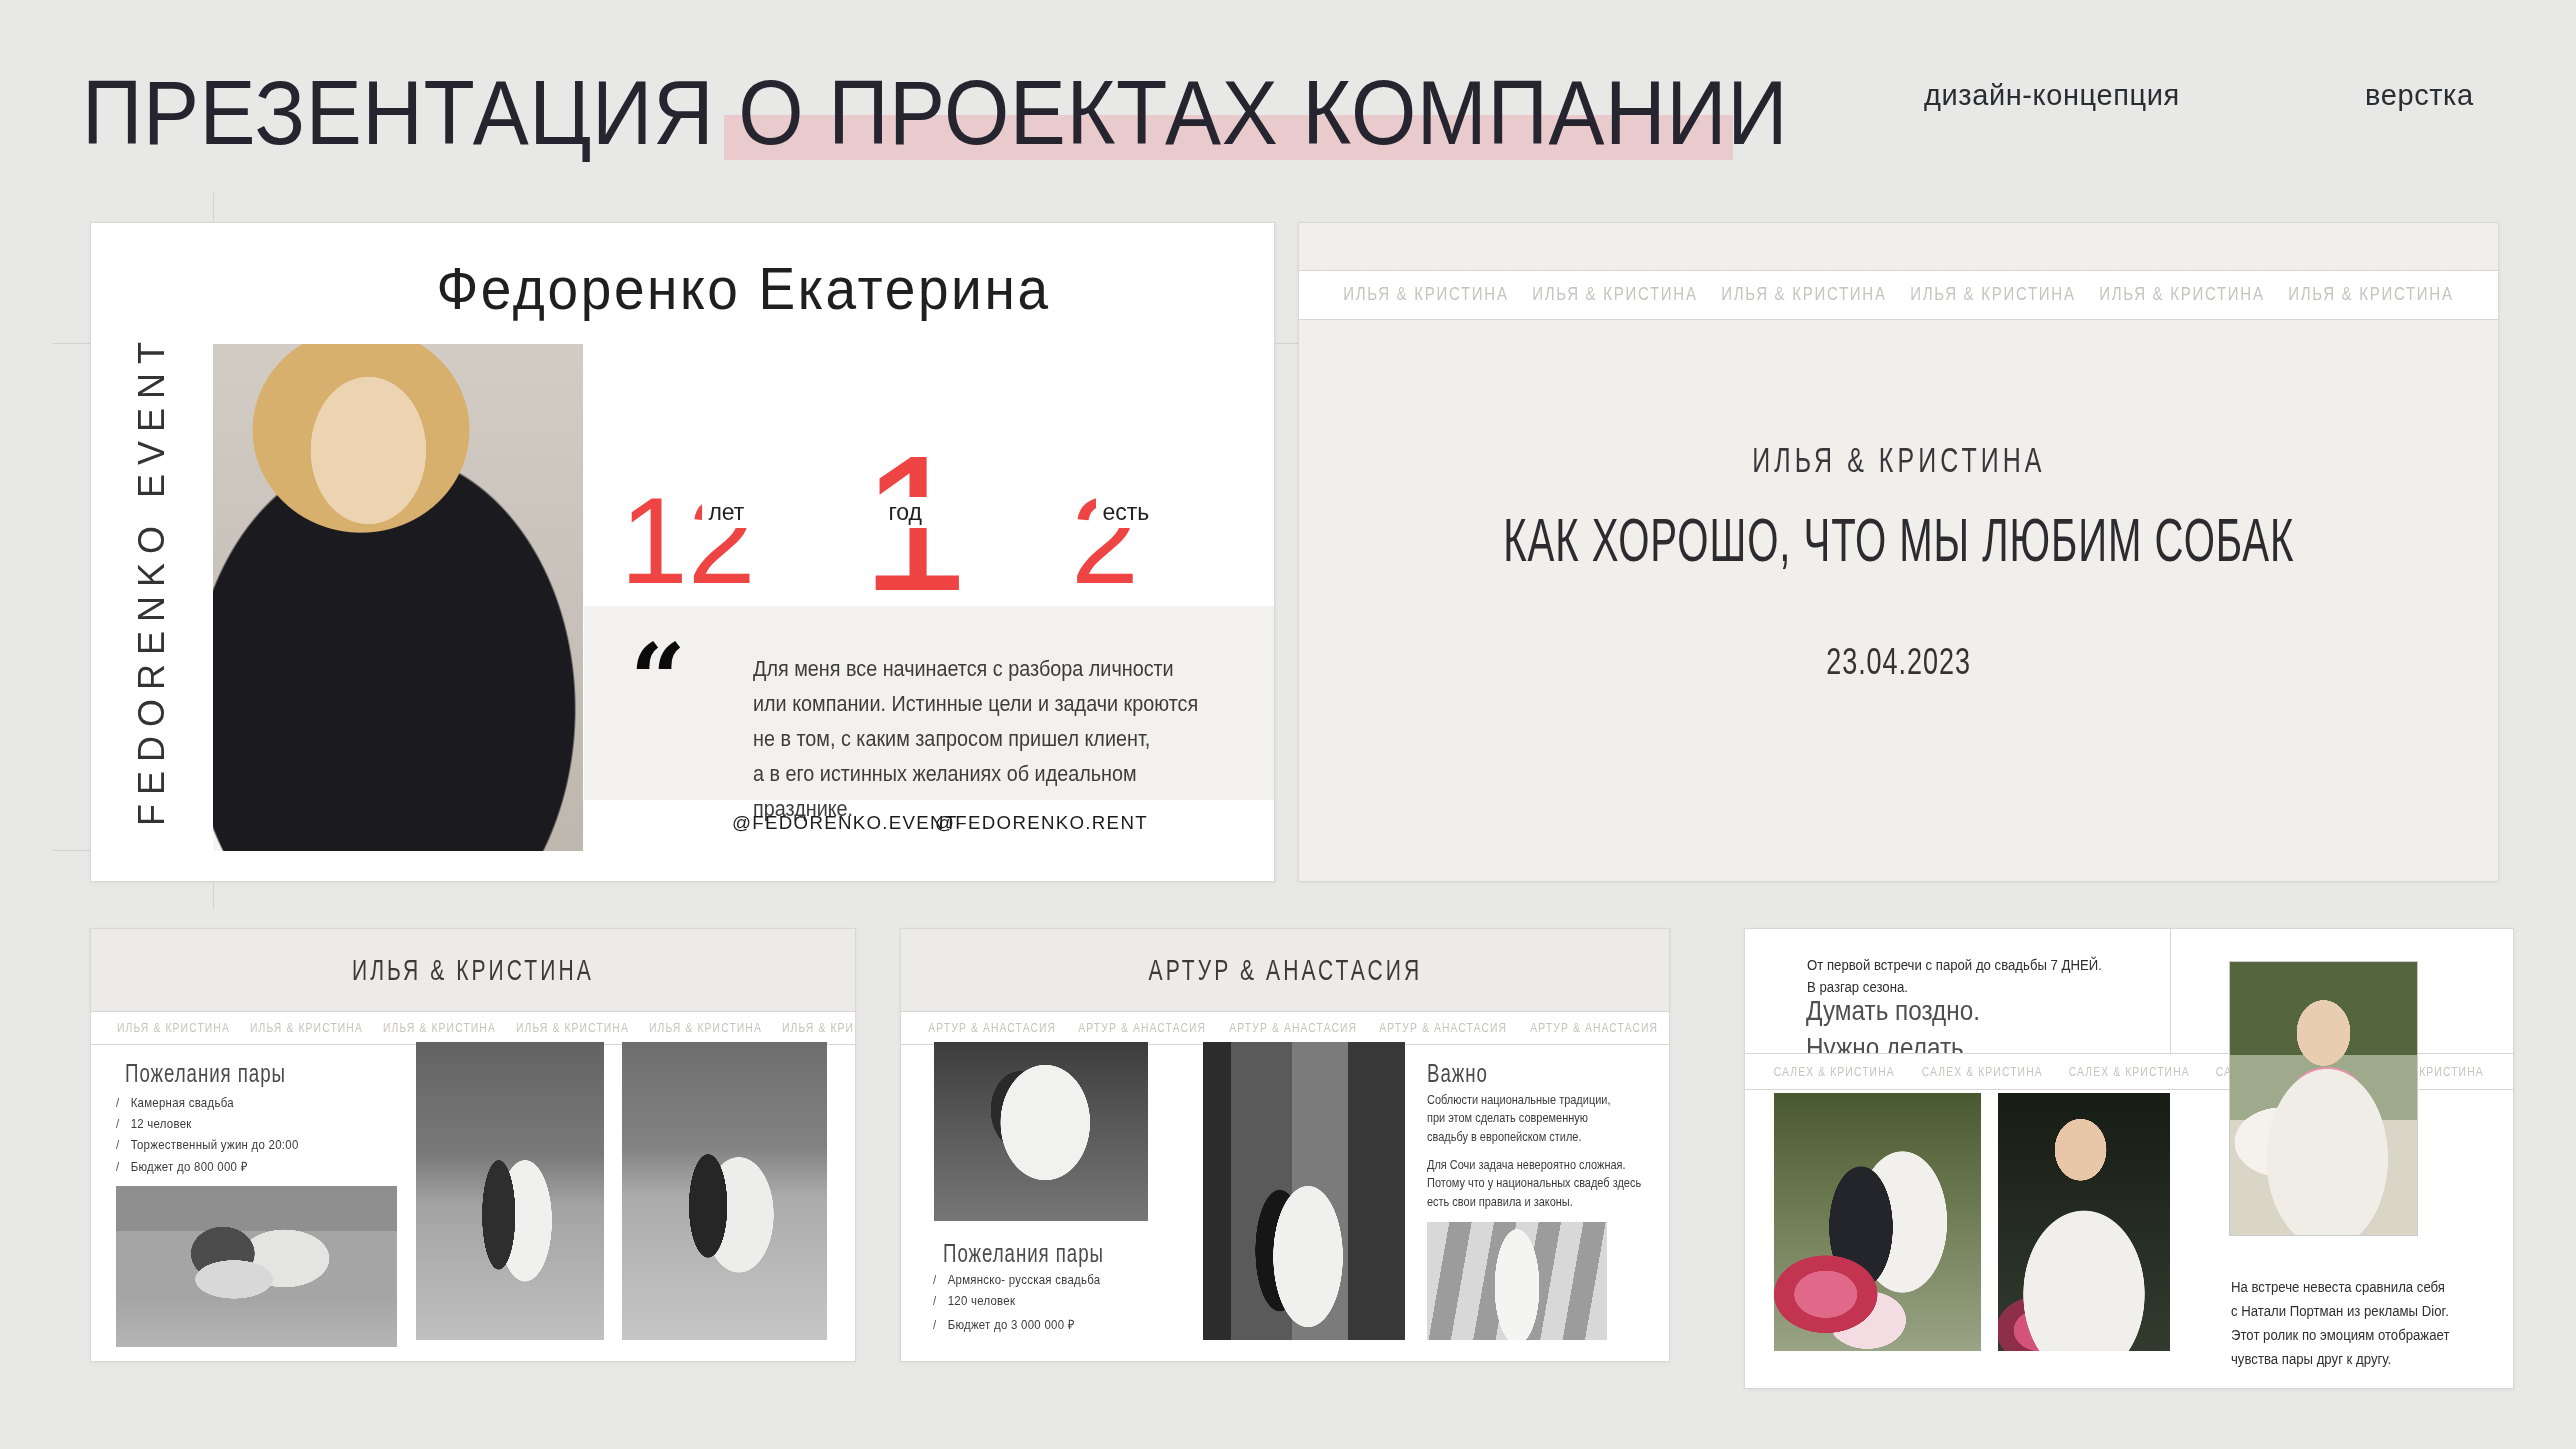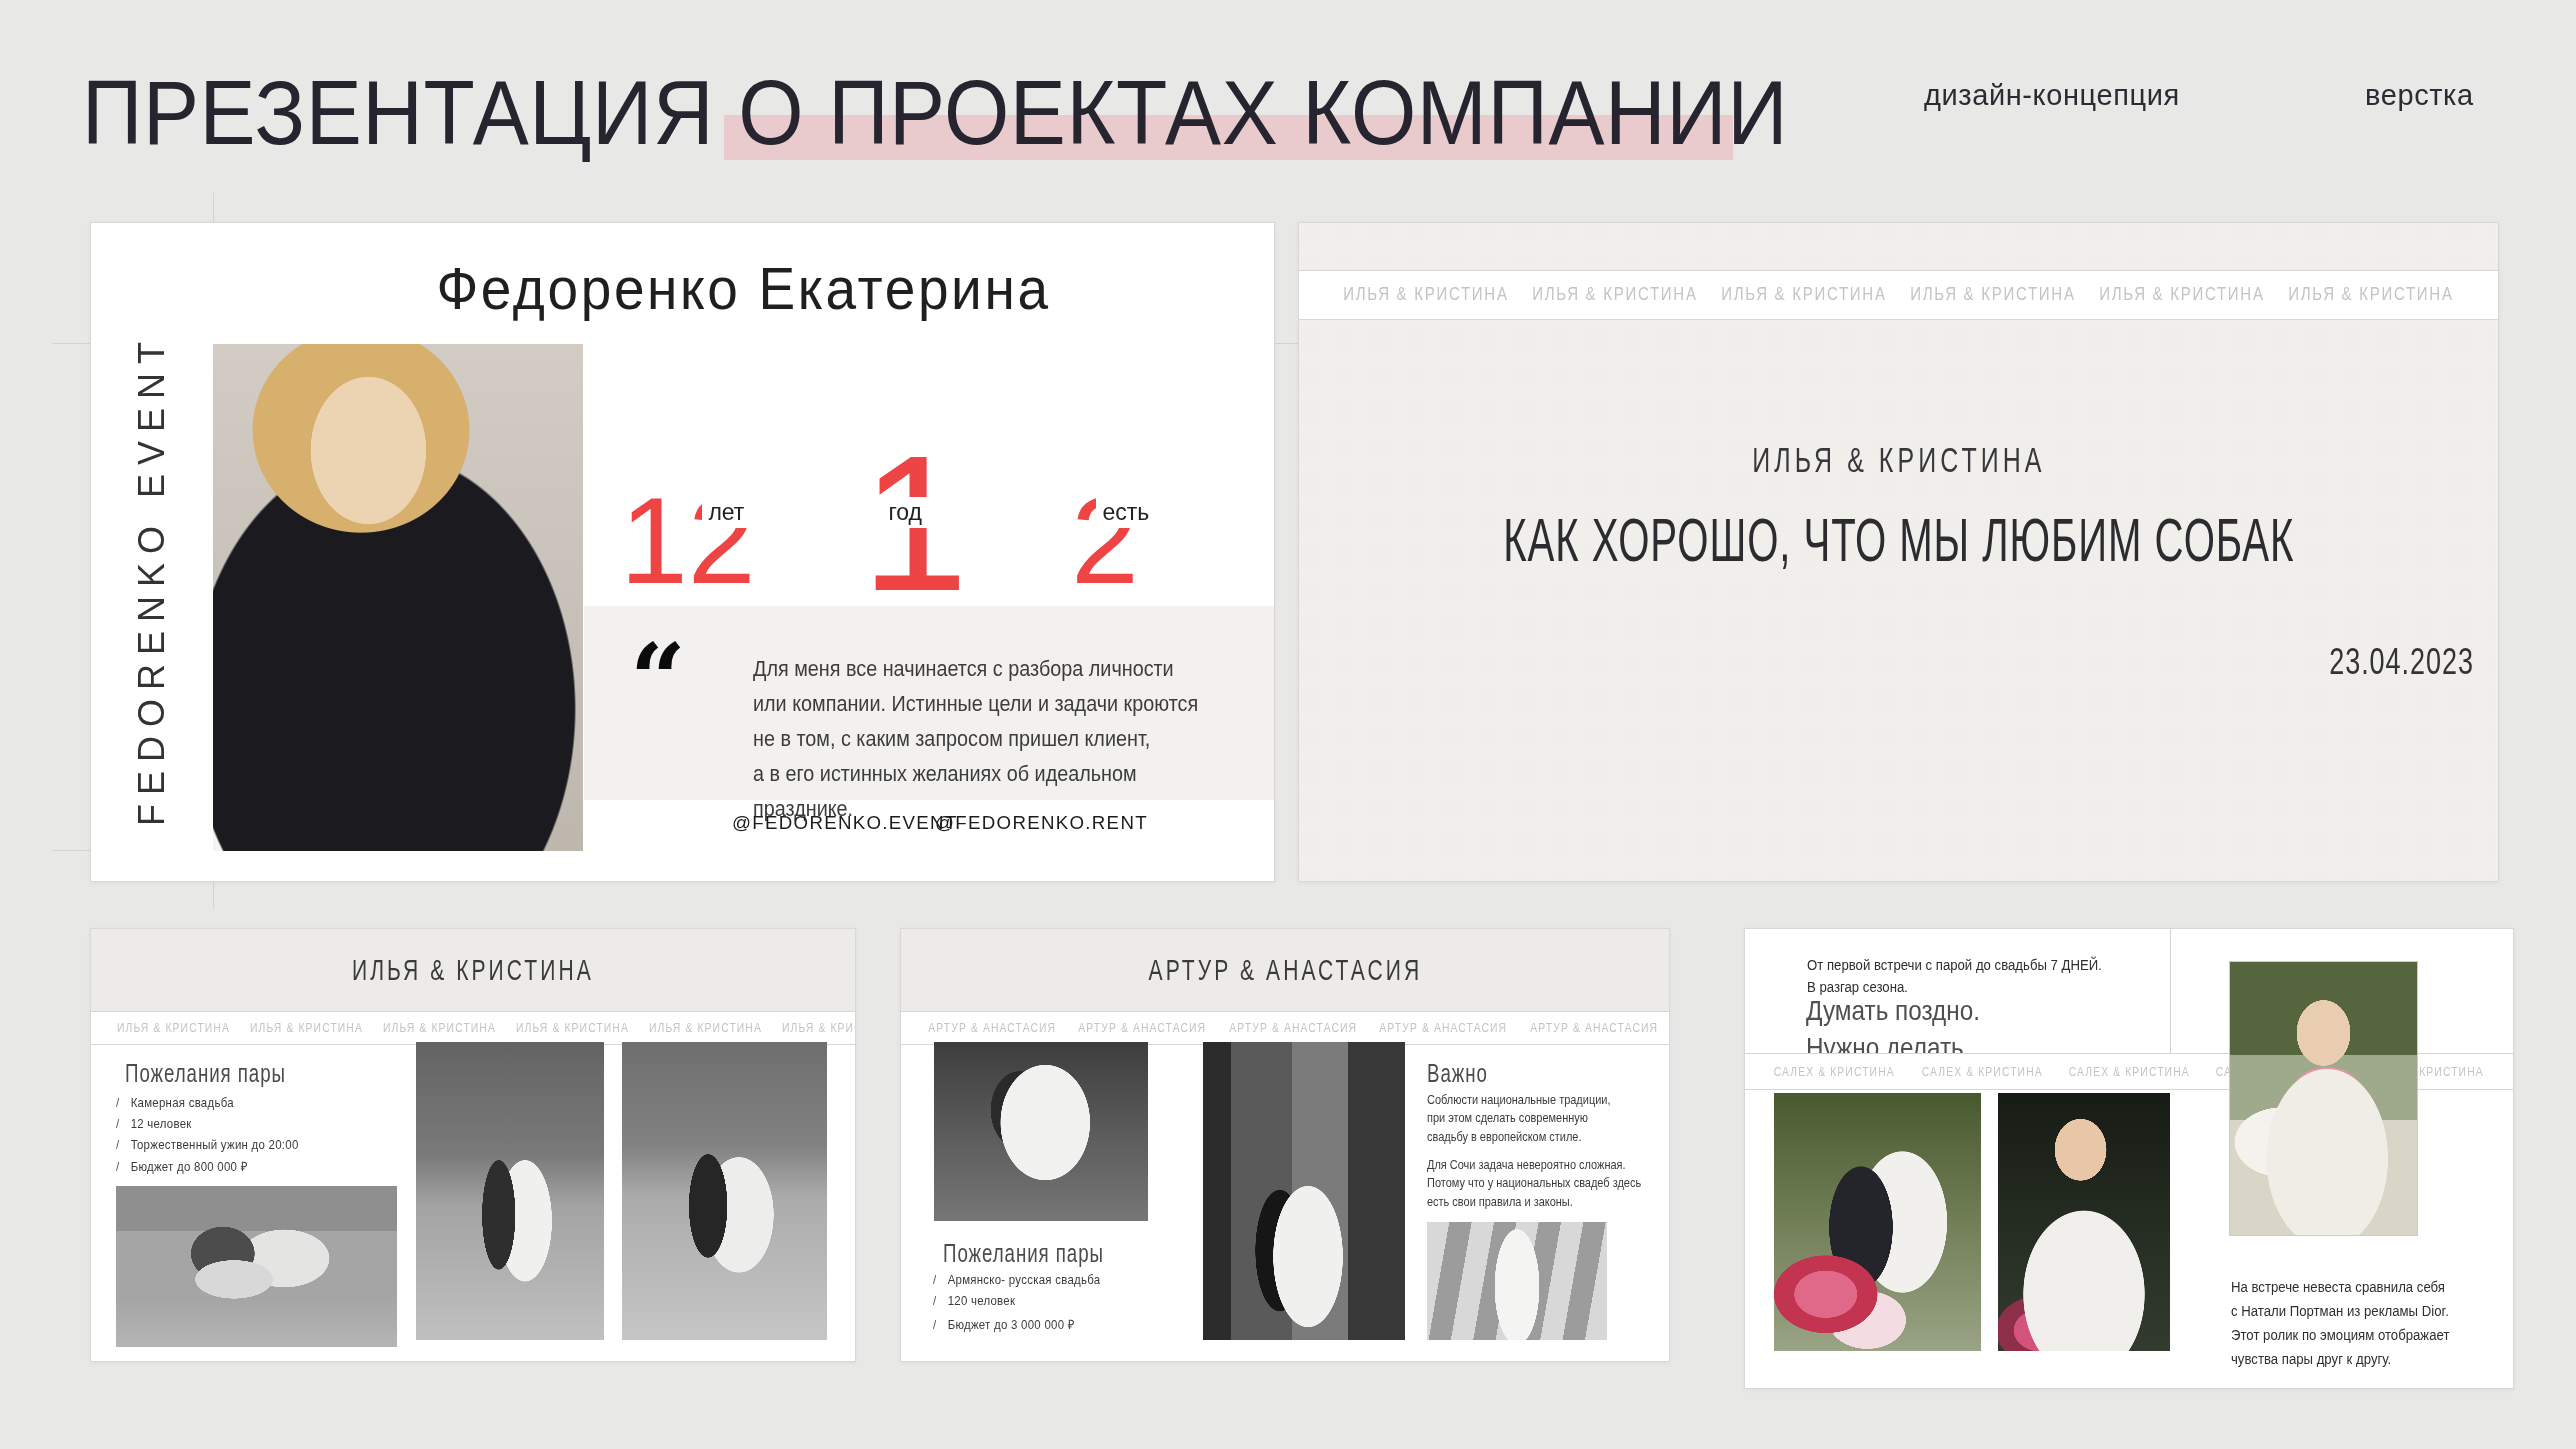--- a/index.html
+++ b/index.html
@@ -47,21 +47,21 @@
   .stat-label{position:absolute;font-size:21px;line-height:1.45;color:#2c2c2c;text-align:center;white-space:pre-line;}
   .quote-block{position:absolute;background:#f2f1ef;}
   .quote-mark{position:absolute;font-family:"DejaVu Serif", serif;font-weight:700;font-size:97px;color:#0b0b0b;line-height:1;}
   .quote-text{position:absolute;font-size:22.5px;line-height:1.56;color:#3c3c3c;transform:scaleX(0.88);transform-origin:left top;}
   .handle{position:absolute;font-size:18.7px;letter-spacing:1.3px;color:#1c1c1c;white-space:nowrap;}
   
   .cover-name{position:absolute;left:0;right:0;text-align:center;font-size:32px;letter-spacing:5.2px;color:#38383c;font-weight:300;}
   .cover-name span{display:inline-block;transform:scale(0.78,1.1);}
   .cover-title{position:absolute;left:0;right:0;text-align:center;font-size:55px;letter-spacing:1.3px;color:#2b2b30;font-weight:300;}
   .cover-title span{display:inline-block;transform:scale(0.73,1.1);white-space:nowrap;}
-  .cover-date{position:absolute;left:0;right:0;text-align:right;font-size:36px;letter-spacing:1.3px;color:#333;font-weight:300;}
+  .cover-date{position:absolute;left:0;right:0;text-align:center;font-size:36px;letter-spacing:1.3px;color:#333;font-weight:300;}
   .cover-date span{display:inline-block;transform:scale(0.75,1.05);}
   
   .mini-header{
     position:absolute;left:0;right:0;top:0;height:82px;
     background-color:#ecebe8;background-image:radial-gradient(rgba(0,0,0,0.015) 0.6px, transparent 0.6px);background-size:3.9px 3.9px;
     text-align:center;line-height:82px;
   }
   .mini-header span{display:inline-block;font-size:27px;letter-spacing:3.9px;color:#3a3a3a;font-weight:300;transform:scale(0.78,1.1);white-space:nowrap;}
   .mini-strip{height:32px;}
   .mini-strip span{font-size:12.2px;letter-spacing:1.3px;transform:scale(0.85,1);}

